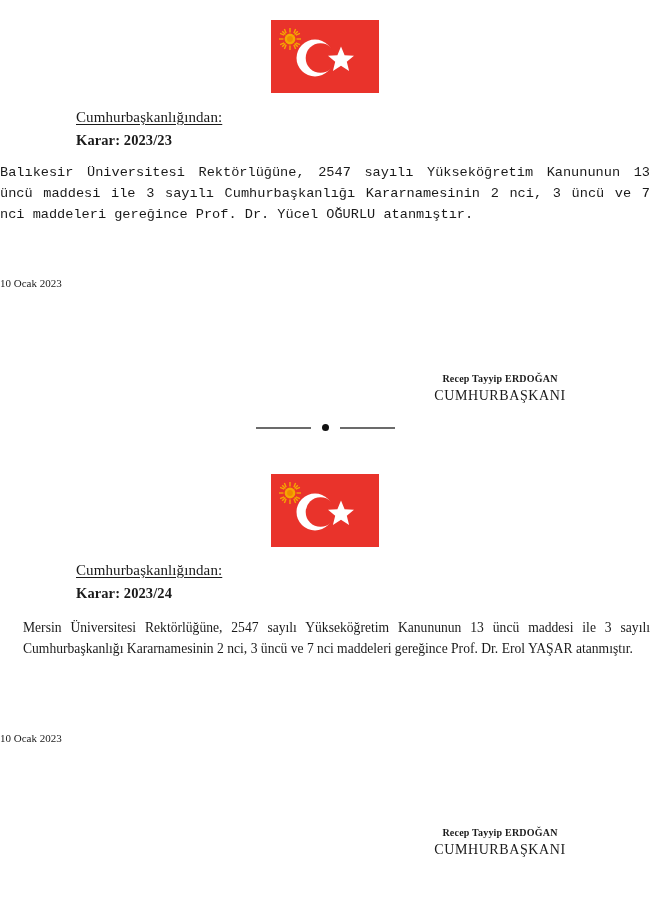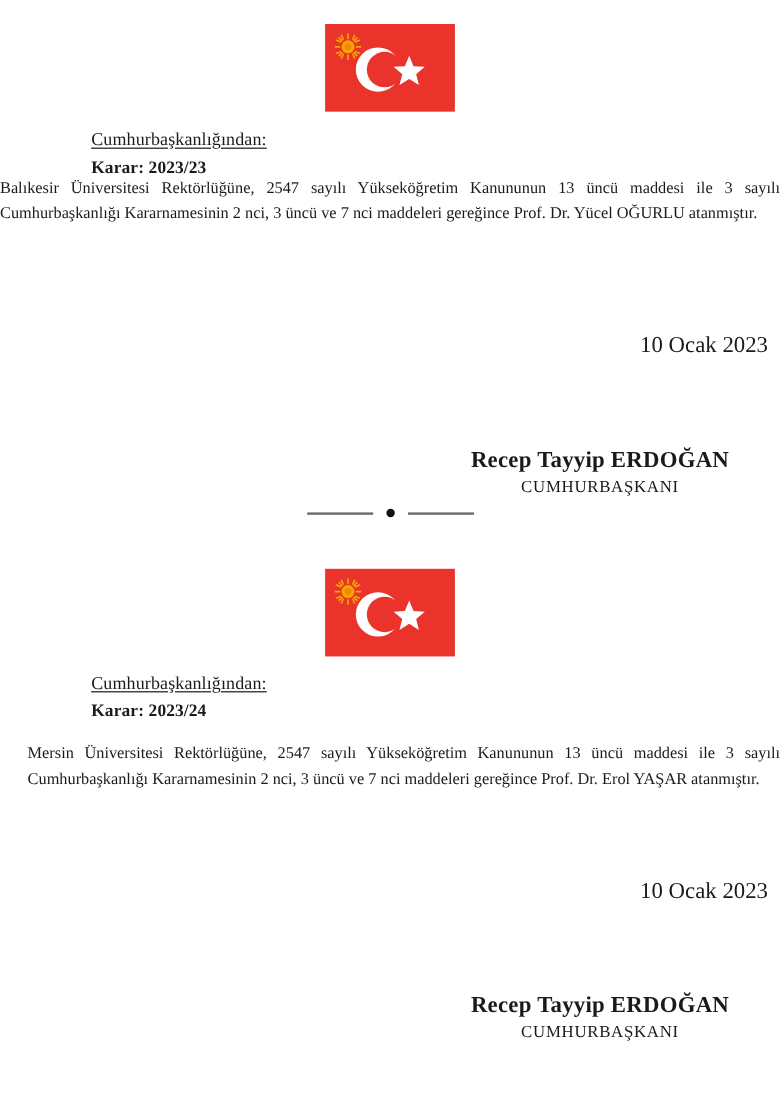--- a/index.html
+++ b/index.html
@@ -64,33 +64,33 @@
     margin-left: 30px;
     margin-right: 30px;
     font-size: 13.6px;
     line-height: 1.55;
     text-align: justify;
     text-justify: inter-word;
   }
 
   
   .date-line {
-    text-align: right;
-    font-size: 19px;
+    text-align: left;
+    font-size: 11px;
     padding-right: 10px;
   }
 
   
   .sign-block {
     text-align: center;
     width: 230px;
     margin-left: 385px;
   }
   .sign-name {
-    font-size: 19px;
+    font-size: 10px;
     font-weight: bold;
     letter-spacing: 0.2px;
   }
   .sign-title {
     font-size: 14px;
     margin-top: 4px;
     letter-spacing: 0.6px;
   }
 
   
@@ -108,21 +108,21 @@
   .divider .dot {
     width: 7px;
     height: 7px;
     border-radius: 50%;
     background: #111111;
   }
 
   
   .pos-flag1   { position: absolute; left: 0;   top: 20px;  width: 650px; }
   .pos-head1   { position: absolute; left: 0;   top: 108px; width: 650px; }
-  .pos-body1   { position: absolute; left: 0;   top: 146px; width: 650px; }
+  .pos-body1   { position: absolute; left: 0;   top: 162px; width: 650px; font-family: Liberation Mono, monospace; }
   .pos-date1   { position: absolute; left: 0;   top: 277px; width: 650px; }
   .pos-sign1   { position: absolute; left: 0;   top: 373px; width: 650px; }
   .pos-div     { position: absolute; left: 0;   top: 424px; width: 650px; }
 
   .pos-flag2   { position: absolute; left: 0;   top: 474px; width: 650px; }
   .pos-head2   { position: absolute; left: 0;   top: 561px; width: 650px; }
   .pos-body2   { position: absolute; left: 0;   top: 617px; width: 650px; }
   .pos-date2   { position: absolute; left: 0;   top: 732px; width: 650px; }
   .pos-sign2   { position: absolute; left: 0;   top: 827px; width: 650px; }
 </style>

